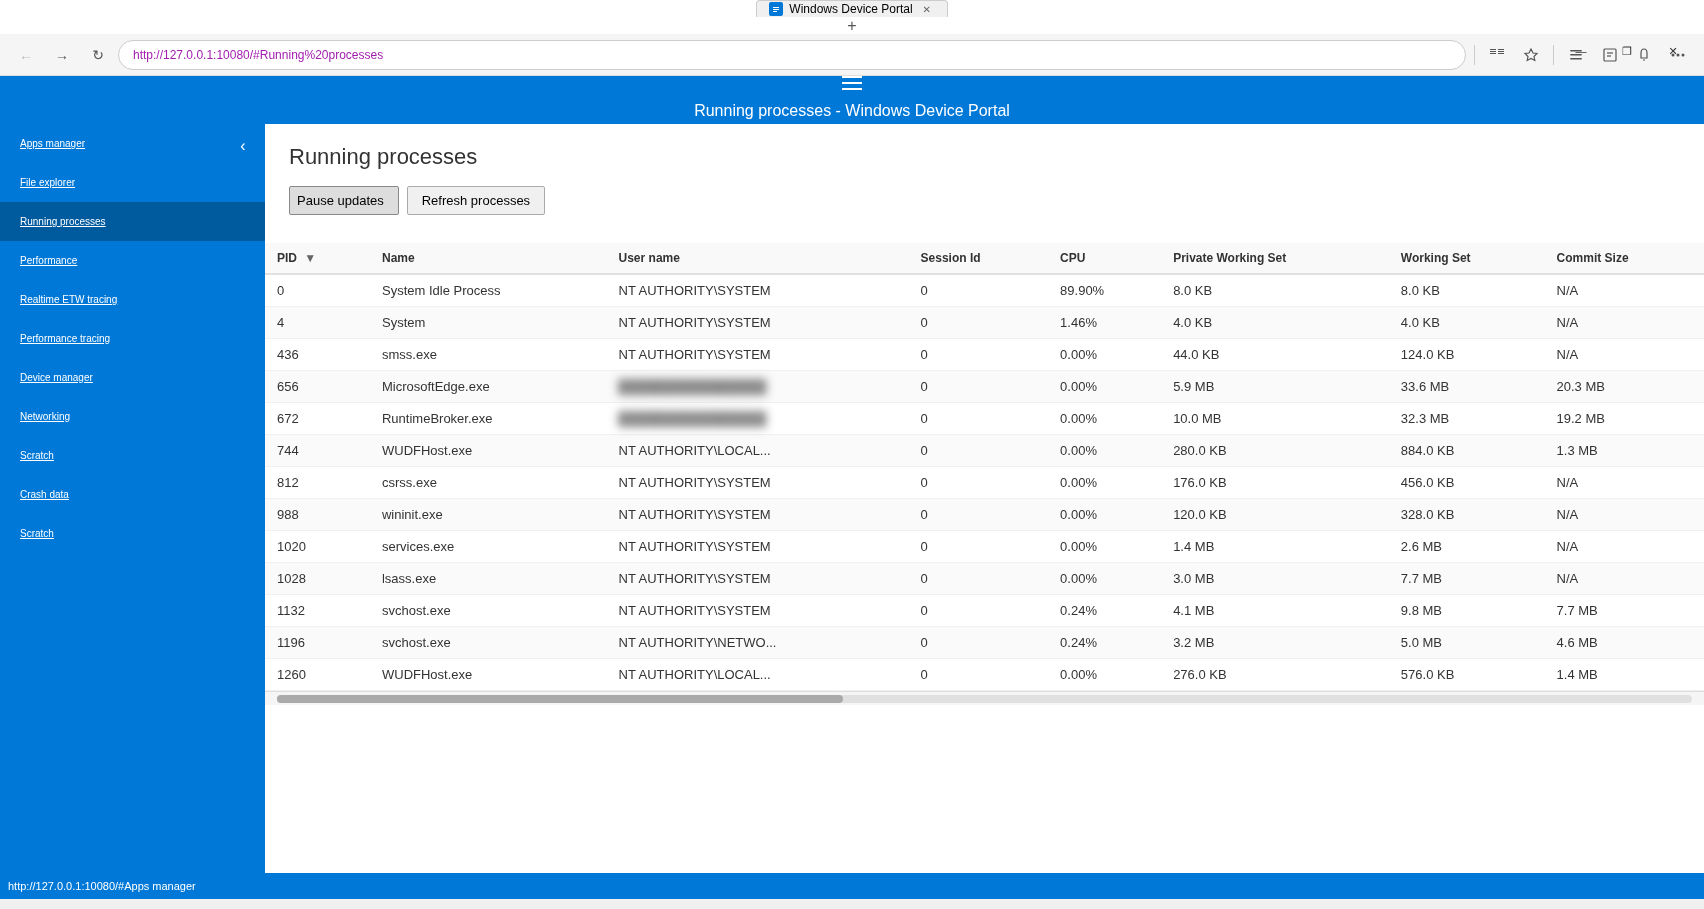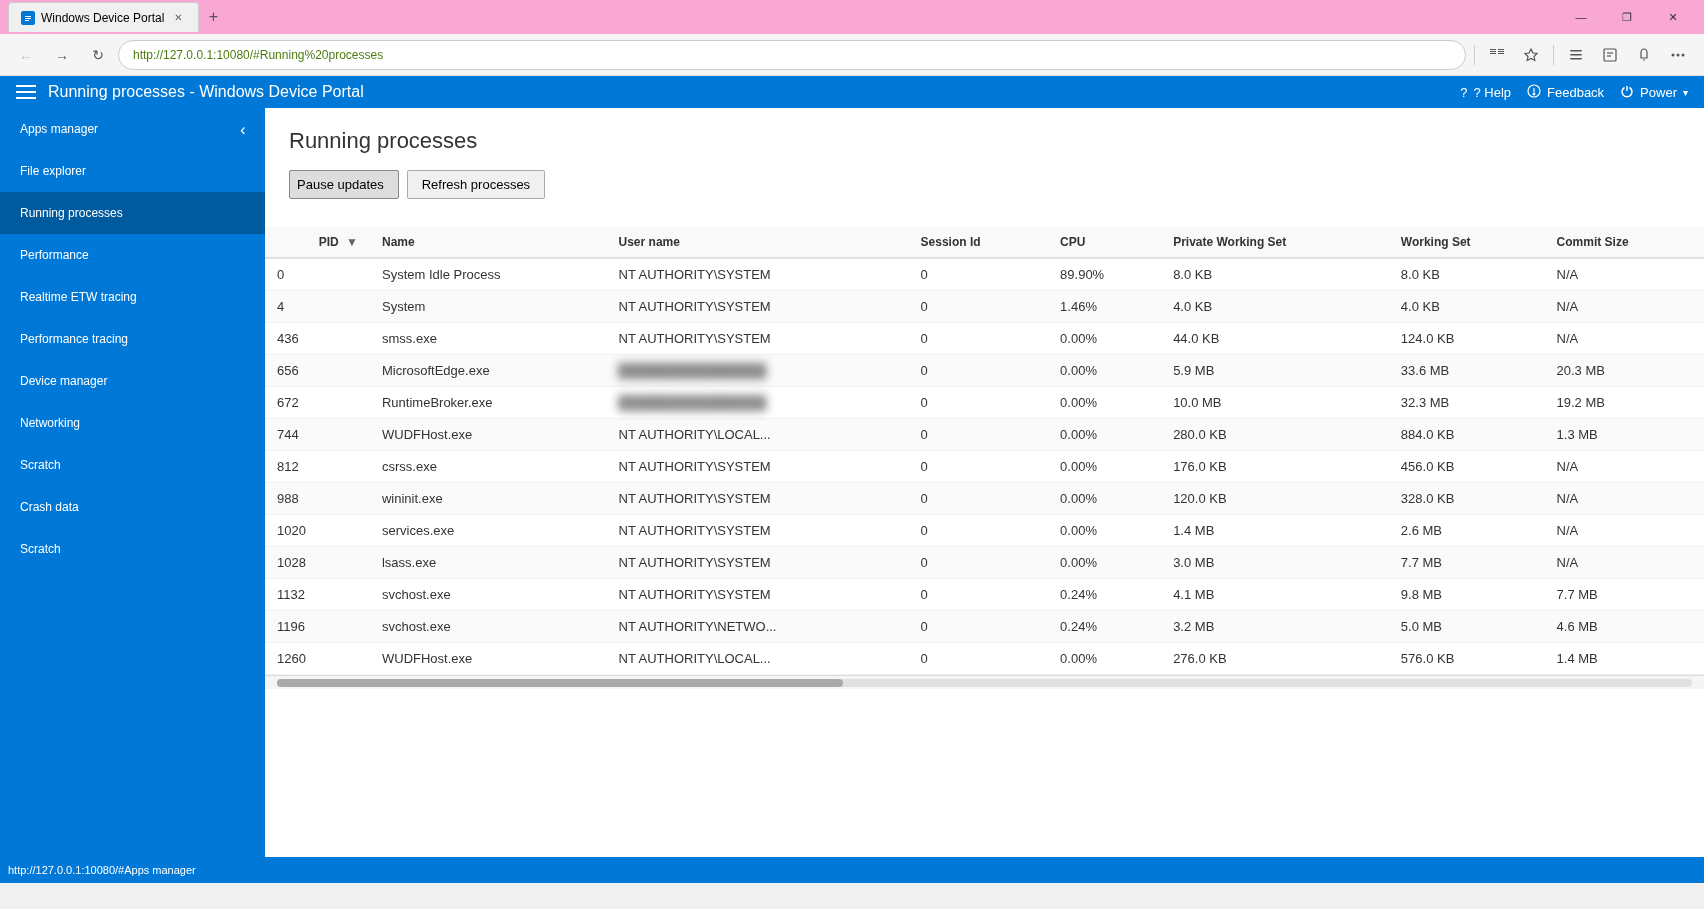--- a/index.html
+++ b/index.html
@@ -1,65 +1,65 @@
 <!DOCTYPE html>
 <html><head>
   <meta charset="utf-8">
   <style>
     * { box-sizing: border-box; margin: 0; padding: 0; }
     body { font-family: 'Segoe UI', Arial, sans-serif; font-size: 13px; background: #f0f0f0; overflow: hidden; height: 909px; }
 
     
     .browser-chrome { background: #e8e8e8; }
-    .title-bar { display: flex; align-items: center; height: 34px; padding: 0 8px; background: #f9a8d4; }
+    .title-bar { display: flex; align-items: center; height: 34px; padding: 0 8px; background: #ffffff; flex-direction: column; }
     .tab { display: flex; align-items: center; background: #f0f0f0; border-radius: 4px 4px 0 0; padding: 0 12px; height: 30px; font-size: 12px; gap: 6px; border: 1px solid #ccc; border-bottom: none; }
     .tab-favicon { width: 14px; height: 14px; background: #0078d7; border-radius: 2px; display: flex; align-items: center; justify-content: center; }
     .tab-close { width: 16px; height: 16px; border-radius: 3px; display: flex; align-items: center; justify-content: center; cursor: pointer; font-size: 10px; color: #666; }
     .new-tab { width: 28px; height: 28px; display: flex; align-items: center; justify-content: center; cursor: pointer; font-size: 16px; color: #555; }
     .window-controls { margin-left: auto; display: flex; gap: 0; }
     .win-btn { width: 46px; height: 32px; display: flex; align-items: center; justify-content: center; cursor: pointer; font-size: 11px; color: #333; background: transparent; border: none; }
 
     .nav-bar { display: flex; align-items: center; height: 42px; padding: 0 10px; background: #f5f5f5; border-bottom: 1px solid #ddd; gap: 4px; }
     .nav-btn { width: 32px; height: 32px; border-radius: 4px; display: flex; align-items: center; justify-content: center; cursor: pointer; font-size: 14px; color: #555; border: none; background: transparent; }
     .nav-btn.disabled { color: #bbb; cursor: default; }
-    .address-bar { flex: 1; height: 30px; border: 1px solid #ccc; border-radius: 15px; padding: 0 14px; font-size: 12px; background: white; color: #4d7c0f; outline: none; }
+    .address-bar { flex: 1; height: 30px; border: 1px solid #ccc; border-radius: 15px; padding: 0 14px; font-size: 12px; background: white; color: #a21caf; outline: none; }
     .nav-right { display: flex; align-items: center; gap: 2px; }
     .nav-icon-btn { width: 32px; height: 32px; display: flex; align-items: center; justify-content: center; cursor: pointer; border-radius: 4px; font-size: 15px; color: #555; }
     .nav-divider { width: 1px; height: 20px; background: #ccc; margin: 0 4px; }
 
     
-    .app-header { display: flex; align-items: center; height: 32px; background: #0078d7; color: white; padding: 0 16px; gap: 12px; }
+    .app-header { display: flex; align-items: center; height: 48px; background: #0078d7; color: white; padding: 0 16px; gap: 12px; flex-direction: column; }
     .hamburger { font-size: 18px; cursor: pointer; display: flex; flex-direction: column; gap: 4px; }
     .hamburger span { width: 20px; height: 2px; background: white; display: block; }
     .app-title { font-size: 16px; font-weight: 400; flex: 1; }
     .header-actions { display: flex; align-items: center; gap: 16px; }
     .header-btn { display: flex; align-items: center; gap: 6px; color: white; cursor: pointer; font-size: 13px; }
 
     .layout { display: flex; height: calc(909px - 34px - 36px - 42px - 48px); }
 
     
     .sidebar { width: 265px; background: #0078d7; color: white; flex-shrink: 0; overflow-y: auto; position: relative; }
     .sidebar-collapse { position: absolute; right: 8px; top: 8px; width: 28px; height: 28px; display: flex; align-items: center; justify-content: center; cursor: pointer; color: white; font-size: 16px; border-radius: 3px; }
-    .sidebar-item { padding: 14px 20px; cursor: pointer; font-size: 12px; font-weight: 400; display: flex; align-items: center; }
+    .sidebar-item { padding: 14px 20px; cursor: pointer; font-size: 10px; font-weight: 400; display: flex; align-items: center; text-decoration: underline; }
     .sidebar-item.active { background: #005a9e; }
 
     
     .main-content { flex: 1; background: white; overflow-y: auto; overflow-x: auto; }
     .page-header { padding: 20px 24px 12px; }
     .page-title { font-size: 22px; font-weight: 300; color: #333; margin-bottom: 16px; }
     .toolbar { display: flex; gap: 8px; margin-bottom: 16px; }
     .btn { padding: 6px 14px; border: 1px solid #aaa; background: #f0f0f0; cursor: pointer; font-size: 13px; border-radius: 2px; }
     .btn.active { background: #ddd; border-color: #888; padding-left: 7px; }
 
     
     .table-container { width: 100%; overflow-x: auto; }
     table { width: 100%; border-collapse: collapse; font-size: 13px; }
     thead tr { background: #f9f9f9; }
     th { padding: 8px 12px; text-align: left; font-weight: 600; color: #333; border-bottom: 2px solid #e0e0e0; white-space: nowrap; font-size: 12px; }
-    th.sortable { cursor: pointer; text-align: right; }
+    th.sortable { cursor: pointer; }
     th .sort-arrow { margin-left: 4px; color: #666; }
     td { padding: 8px 12px; border-bottom: 1px solid #f0f0f0; white-space: nowrap; color: #333; }
     tr:nth-child(even) td { background: #fafafa; }
 
     .scrollbar-hint { height: 14px; background: #f5f5f5; border-top: 1px solid #ddd; display: flex; align-items: center; }
     .h-scrollbar { flex: 1; height: 8px; background: #e0e0e0; margin: 0 12px; border-radius: 4px; position: relative; }
     .h-scrollbar-thumb { width: 40%; height: 8px; background: #aaa; border-radius: 4px; position: absolute; left: 0; }
 
     .status-bar { background: #0078d7; color: white; font-size: 11px; padding: 2px 8px; height: 26px; display: flex; align-items: center; }
 

